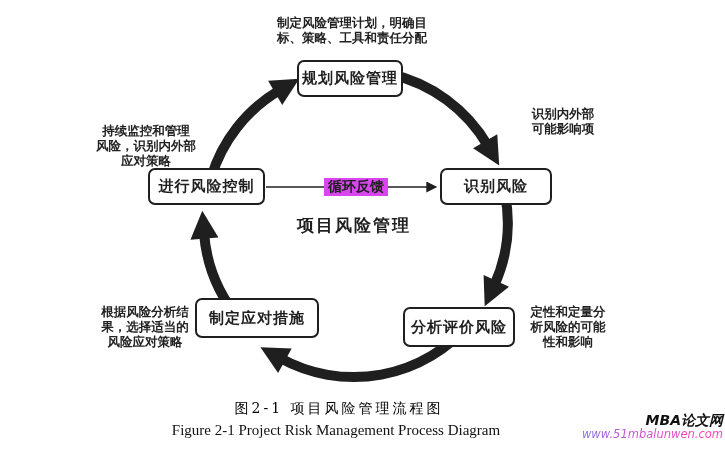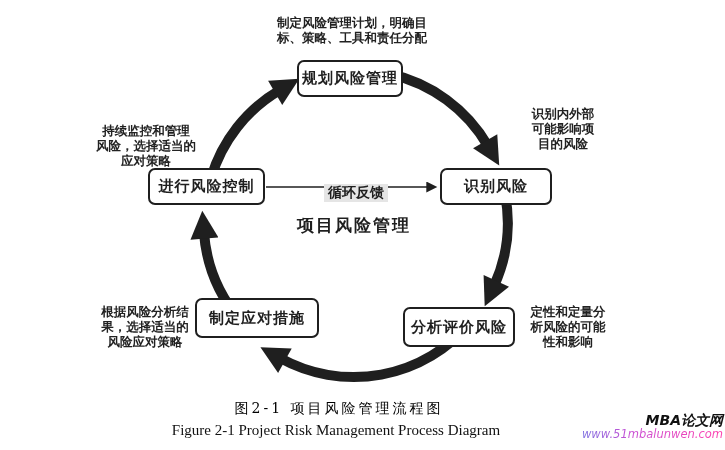--- a/index.html
+++ b/index.html
@@ -57,22 +57,22 @@
     z-index: 2;
     left: 254px; top: 214px; width: 200px;
     text-align: center;
     font-size: 17px;
     font-weight: bold;
     letter-spacing: 2px;
   }
   .feedback-label {
     position: absolute;
     z-index: 2;
-    left: 324px; top: 184px;
-    background: #e5e5e5;
+    left: 324px; top: 178px;
+    background: #d946ef;
     padding: 0 4px;
     font-size: 14px;
     font-weight: bold;
     white-space: nowrap;
   }
   .caption-zh {
     position: absolute;
     z-index: 2;
     left: 0; top: 400px; width: 678px;
     text-align: center;
@@ -149,25 +149,24 @@
   <div class="node node-respond">制定应对措施</div>
   <div class="node node-analyze">分析评价风险</div>
 
   <div class="annotation ann-top">
     <div>制定风险管理计划，明确目</div>
     <div>标、策略、工具和责任分配</div>
   </div>
   <div class="annotation ann-right">
     <div>识别内外部</div>
     <div>可能影响项</div>
-    <div>目的风险</div>
   </div>
   <div class="annotation ann-left">
     <div>持续监控和管理</div>
-    <div>风险，选择适当的</div>
+    <div>风险，识别内外部</div>
     <div>应对策略</div>
   </div>
   <div class="annotation ann-bottom-left">
     <div>根据风险分析结</div>
     <div>果，选择适当的</div>
     <div>风险应对策略</div>
   </div>
   <div class="annotation ann-bottom-right">
     <div>定性和定量分</div>
     <div>析风险的可能</div>

